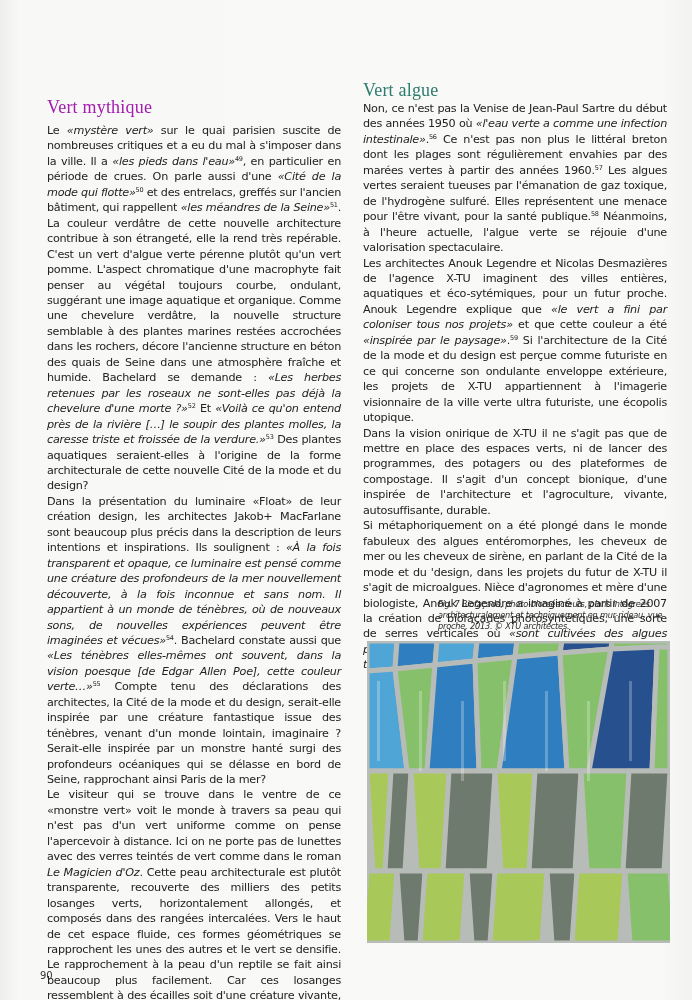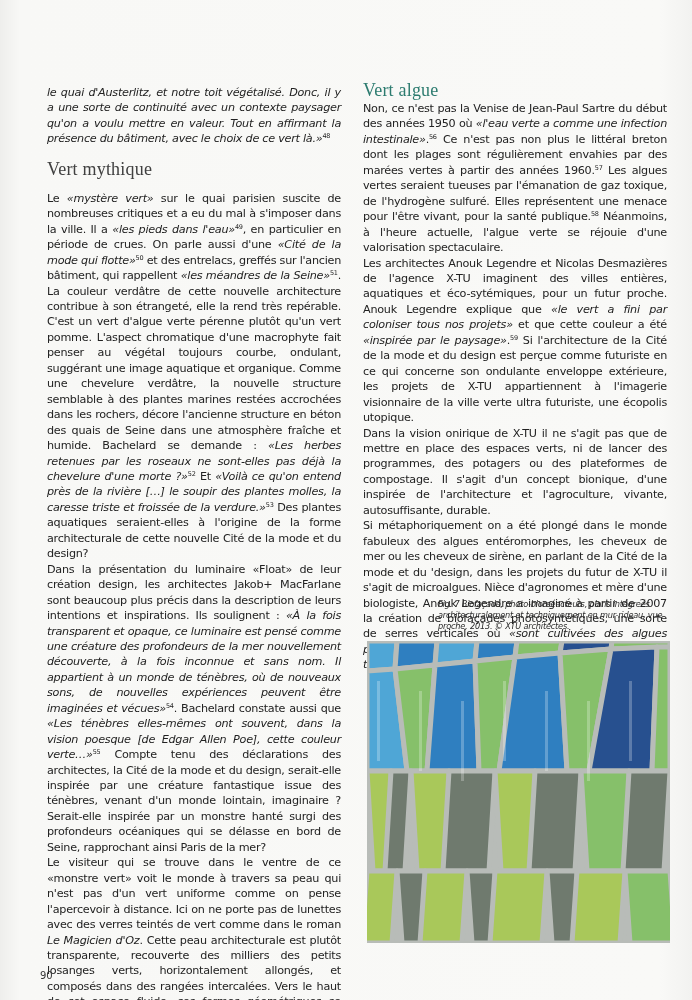--- a/index.html
+++ b/index.html
@@ -14,41 +14,40 @@
     .col { position: absolute; font-size: 11.2px; line-height: 15.45px; letter-spacing: -0.25px; }
     .col p { margin: 0; text-align: justify; }
     .col-left { left: 47px; top: 85px; width: 294px; }
     .col-right { left: 363px; top: 80px; width: 304px; }
     .q { font-style: italic; }
     sup { font-size: 6.5px; line-height: 0; vertical-align: 4px; }
     h2 {
       margin: 0; font-weight: normal; font-family: Liberation Serif, serif;
       font-size: 18px; line-height: 20px; letter-spacing: 0.2px;
     }
-    .h-mythique { color: #404040; margin-top: 12px; margin-bottom: 12px; }
+    .h-mythique { color: #a21caf; margin-top: 12px; margin-bottom: 6px; }
     .h-algue { color: #2c7b6f; margin-bottom: 1px; }
     .caption {
       position: absolute; left: 438px; top: 599px; width: 232px;
       font-size: 8.2px; line-height: 11.2px; font-style: italic; color: #2a2a2a; letter-spacing: -0.2px;
     }
     .caption b { font-weight: normal; }
     .photo {
       position: absolute; left: 367px; top: 641px; width: 303px; height: 302px;
       background: #b5b9b4; overflow: hidden;
     }
     .photo svg { display: block; }
     .page-number { position: absolute; left: 40px; top: 970px; font-size: 10px; color: #333; }
   </style>
 </head>
 <body>
 
 <div class="page"></div>
 
 <div class="col col-left">
-  <p><span class="q">le quai d'Austerlitz, et notre toit végétalisé. Donc, il y a une sorte de continuité avec un contexte paysager qu'on a voulu mettre en valeur. Tout en affirmant la présence du bâtiment, avec le choix de ce vert là.»</span><sup>48</sup></p>
 
   <h2 class="h-mythique">Vert mythique</h2>
 
   <p><span>Le </span><span class="q">«mystère vert»</span><span> sur le quai parisien suscite de nombreuses critiques et a eu du mal à s'imposer dans la ville. Il a </span><span class="q">«les pieds dans l'eau»</span><sup>49</sup><span>, en particulier en période de crues. On parle aussi d'une </span><span class="q">«Cité de la mode qui flotte»</span><sup>50</sup><span> et des entrelacs, greffés sur l'ancien bâtiment, qui rappellent </span><span class="q">«les méandres de la Seine»</span><sup>51</sup><span>. La couleur verdâtre de cette nouvelle architecture contribue à son étrangeté, elle la rend très repérable. C'est un vert d'algue verte pérenne plutôt qu'un vert pomme. L'aspect chromatique d'une macrophyte fait penser au végétal toujours courbe, ondulant, suggérant une image aquatique et organique. Comme une chevelure verdâtre, la nouvelle structure semblable à des plantes marines restées accrochées dans les rochers, décore l'ancienne structure en béton des quais de Seine dans une atmosphère fraîche et humide. Bachelard se demande : </span><span class="q">«Les herbes retenues par les roseaux ne sont-elles pas déjà la chevelure d'une morte ?»</span><sup>52</sup><span> Et </span><span class="q">«Voilà ce qu'on entend près de la rivière […] le soupir des plantes molles, la caresse triste et froissée de la verdure.»</span><sup>53</sup><span> Des plantes aquatiques seraient-elles à l'origine de la forme architecturale de cette nouvelle Cité de la mode et du design?</span></p>
 
   <p><span>Dans la présentation du luminaire «Float» de leur création design, les architectes Jakob+ MacFarlane sont beaucoup plus précis dans la description de leurs intentions et inspirations. Ils soulignent : </span><span class="q">«À la fois transparent et opaque, ce luminaire est pensé comme une créature des profondeurs de la mer nouvellement découverte, à la fois inconnue et sans nom. Il appartient à un monde de ténèbres, où de nouveaux sons, de nouvelles expériences peuvent être imaginées et vécues»</span><sup>54</sup><span>. Bachelard constate aussi que </span><span class="q">«Les ténèbres elles-mêmes ont souvent, dans la vision poesque [de Edgar Allen Poe], cette couleur verte…»</span><sup>55</sup><span> Compte tenu des déclarations des architectes, la Cité de la mode et du design, serait-elle inspirée par une créature fantastique issue des ténèbres, venant d'un monde lointain, imaginaire ? Serait-elle inspirée par un monstre hanté surgi des profondeurs océaniques qui se délasse en bord de Seine, rapprochant ainsi Paris de la mer?</span></p>
 
   <p><span>Le visiteur qui se trouve dans le ventre de ce «monstre vert» voit le monde à travers sa peau qui n'est pas d'un vert uniforme comme on pense l'apercevoir à distance. Ici on ne porte pas de lunettes avec des verres teintés de vert comme dans le roman </span><span class="q">Le Magicien d'Oz</span><span>. Cette peau architecturale est plutôt transparente, recouverte des milliers des petits losanges verts, horizontalement allongés, et composés dans des rangées intercalées. Vers le haut de cet espace fluide, ces formes géométriques se rapprochent les unes des autres et le vert se densifie. Le rapprochement à la peau d'un reptile se fait ainsi beaucoup plus facilement. Car ces losanges ressemblent à des écailles soit d'une créature vivante, ou mythique, telle un dragon à deux têtes, ou une sirène qui enchante le regard des promeneurs.</span></p>
 </div>
 

